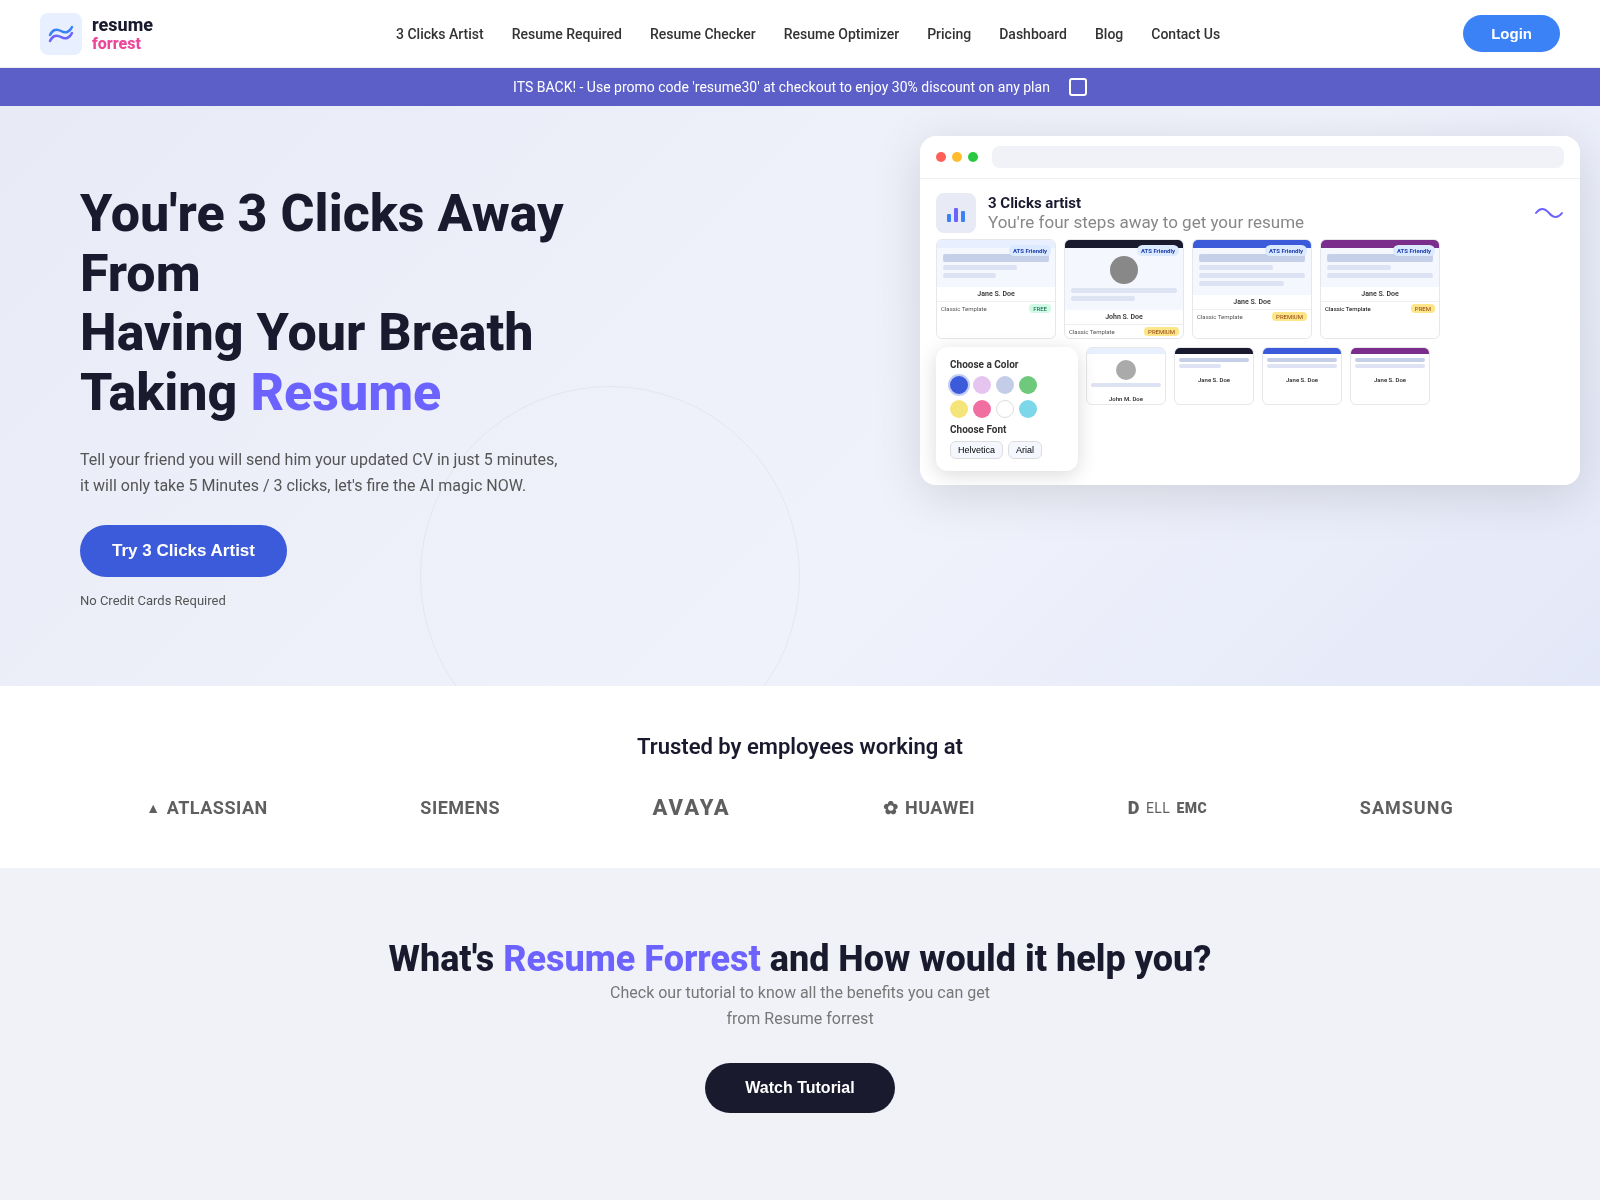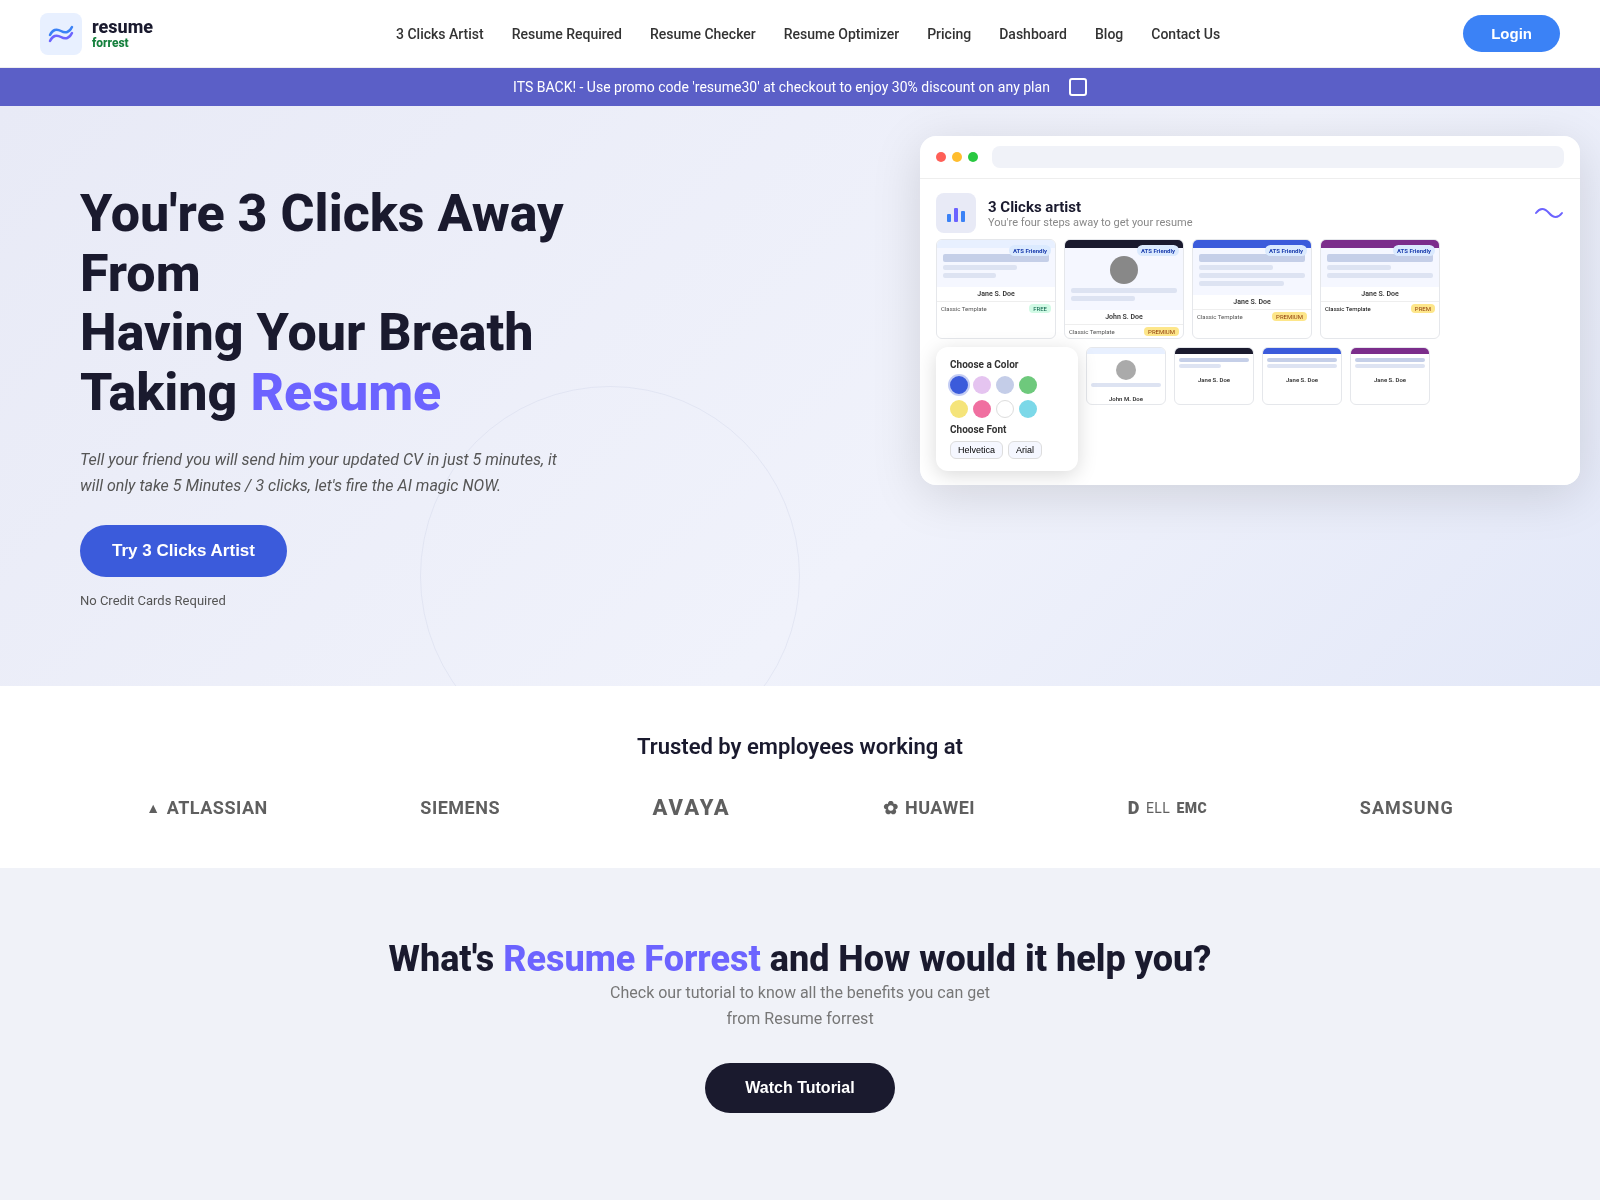--- a/index.html
+++ b/index.html
@@ -57,21 +57,21 @@
       min-height: 580px;
       display: flex;
       align-items: center;
       position: relative;
       overflow: hidden;
       padding: 60px 80px;
     }
     .hero-content { max-width: 520px; z-index: 2; }
     .hero-title { font-size: 52px; font-weight: 800; color: #1a1a2e; line-height: 1.15; margin-bottom: 24px; }
     .hero-title-accent { color: #6c63ff; }
-    .hero-subtitle { font-size: 16px; color: #555; line-height: 1.6; margin-bottom: 27px; max-width: 480px; font-style: italic; }
+    .hero-subtitle { font-size: 16px; color: #555; line-height: 1.6; margin-bottom: 27px; max-width: 480px; }
     .hero-btn {
       background: #3b5bdb;
       color: #fff;
       border: none;
       padding: 16px 32px;
       border-radius: 30px;
       font-size: 17px;
       font-weight: 600;
       cursor: pointer;
       display: inline-block;
@@ -98,21 +98,21 @@
       margin-bottom: 6px;
     }
     .app-icon-box {
       width: 40px; height: 40px;
       background: #e8eaf6;
       border-radius: 8px;
       display: flex; align-items: center; justify-content: center;
     }
     .app-title-block { flex: 1; }
     .app-main-title { font-size: 15px; font-weight: 700; color: #1a1a2e; }
-    .app-main-sub { font-size: 11px; color: #888; }
+    .app-main-sub { font-size: 17px; color: #888; }
     .thumb-badge {
       position: absolute;
       top: 6px;
       right: 6px;
       font-size: 7px;
       padding: 2px 5px;
       border-radius: 6px;
       font-weight: 700;
     }
     .badge-ats { background: #dbeafe; color: #1e40af; }
@@ -189,21 +189,21 @@
 
 <nav>
   <div class="nav-logo">
     <svg class="nav-logo-icon" viewBox="0 0 42 42" fill="none" xmlns="http://www.w3.org/2000/svg">
       <rect width="42" height="42" rx="8" fill="#e8f0ff"></rect>
       <path d="M10 22 Q14 14 21 18 Q28 22 32 14" stroke="#3b82f6" stroke-width="2.5" fill="none" stroke-linecap="round"></path>
       <path d="M10 28 Q14 20 21 24 Q28 28 32 20" stroke="#6c63ff" stroke-width="2.5" fill="none" stroke-linecap="round"></path>
     </svg>
     <div style="line-height:1.1">
       <div style="font-size:18px;font-weight:800;color:#1a1a2e">resume</div>
-      <div style="font-size:12px;font-weight:800;color:#15803d">forrest</div>
+      <div style="font-size:16px;font-weight:800;color:#ec4899">forrest</div>
     </div>
   </div>
 
   <div class="nav-links">
     <a class="nav-link" href="#">3 Clicks Artist</a>
     <a class="nav-link" href="#">Resume Required</a>
     <a class="nav-link" href="#">Resume Checker</a>
     <a class="nav-link" href="#">Resume Optimizer</a>
     <a class="nav-link" href="#">Pricing</a>
     <a class="nav-link" href="#">Dashboard</a>

